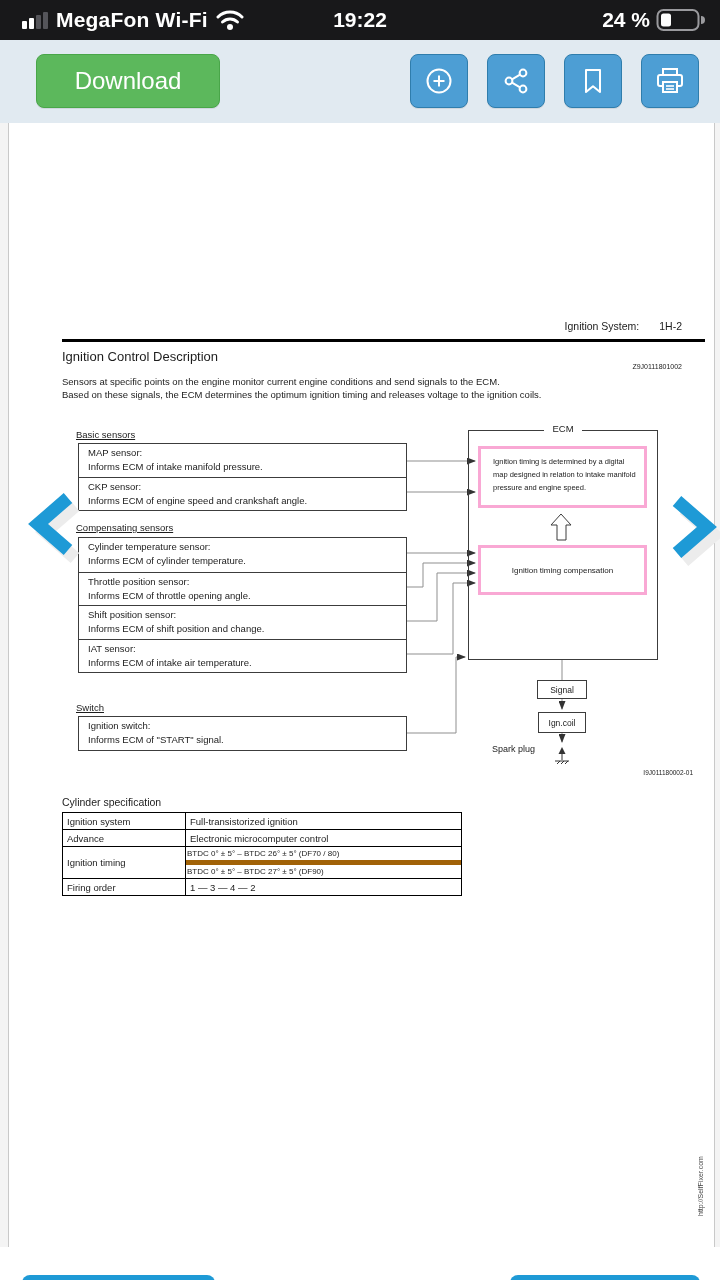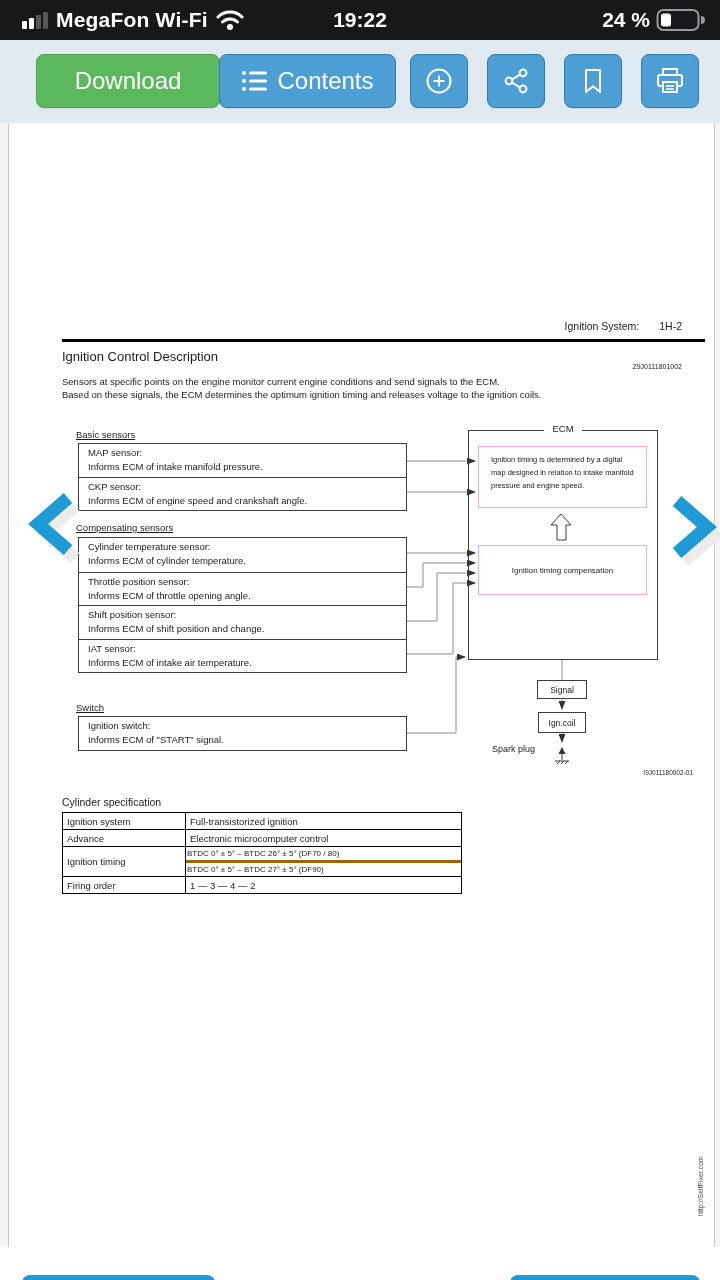--- a/index.html
+++ b/index.html
@@ -49,35 +49,35 @@
   .sensor-box{position:absolute;left:78px;width:329px;border:1px solid #3c3c3c;background:#fff;box-sizing:border-box;}
   .box-basic{top:320px;}
   .box-comp{top:414px;}
   .box-switch{top:593px;}
   .sensor-row{height:33px;padding:2px 0 0 9px;box-sizing:border-box;font-size:9.5px;line-height:14px;}
   .sensor-row + .sensor-row{border-top:1px solid #3c3c3c;}
   .comp-row{height:33.5px;}
   .ecm-box{position:absolute;left:468px;top:307px;width:190px;height:230px;border:1px solid #3c3c3c;box-sizing:border-box;}
   .ecm-label{position:absolute;left:468px;top:300px;width:190px;text-align:center;font-size:9.5px;}
   .ecm-label span{background:#fff;padding:0 8px;}
-  .ecm-inner{position:absolute;left:478px;width:169px;border:1px solid #f9a8d4;box-sizing:border-box;background:#fff;}
+  .ecm-inner{position:absolute;left:478px;width:169px;border:3px solid #f9a8d4;box-sizing:border-box;background:#fff;}
   .ecm-map{top:323px;height:62px;padding:6px 8px 0 12px;font-size:7.5px;line-height:13px;}
   .ecm-comp{top:422px;height:50px;display:flex;align-items:center;justify-content:center;font-size:8px;}
   .mini-box{position:absolute;border:1px solid #3c3c3c;box-sizing:border-box;display:flex;align-items:center;justify-content:center;background:#fff;}
   .signal-box{left:537px;top:557px;width:50px;height:19px;font-size:8.5px;}
   .coil-box{left:538px;top:589px;width:48px;height:21px;font-size:8.5px;}
   .spark-label{position:absolute;left:492px;top:621px;font-size:9px;}
   .fig-code{position:absolute;top:646px;left:0;width:693px;text-align:right;font-size:6.5px;color:#222;}
   
   .spec-heading{position:absolute;left:62px;top:673px;font-size:10.5px;}
   .spec{position:absolute;left:62px;top:689px;width:400px;border-collapse:collapse;table-layout:fixed;}
   .spec td{border:1px solid #000;font-size:9.5px;padding:0 0 0 4px;vertical-align:middle;height:16px;line-height:13px;}
   .spec .c1{width:118px;}
   .btdc{font-size:8px;line-height:13px;padding:0 0 0 1px;}
-  .btdc2{border-top:3px solid #a16207;}
+  .btdc2{border-top:5px solid #a16207;}
   .watermark{position:absolute;left:697px;top:1093px;transform:rotate(-90deg);transform-origin:0 0;font-size:7px;color:#444;white-space:nowrap;}
   
   .nav-chev{position:absolute;cursor:pointer;}
   .chev-l{left:12px;top:486px;}
   .chev-r{left:663px;top:489px;}
   .page-nav-btn{position:absolute;top:1275px;height:22px;background:#1e9ad6;border-radius:8px 8px 0 0;cursor:pointer;}
   .pn-left{left:22px;width:193px;}
   .pn-right{left:510px;width:190px;}
 </style>
 </head>
@@ -105,31 +105,20 @@
       <rect x="1.5" y="2" width="41" height="20" rx="6" fill="none" stroke="#9a9a9e" stroke-width="2"></rect>
       <rect x="5" y="5.5" width="10" height="13" rx="2.5" fill="#ffffff"></rect>
       <path d="M45 8 a4 4 0 0 1 0 8 z" fill="#9a9a9e"></path>
     </svg>
   </div>
 </div>
 
 <div class="toolbar">
   <div class="tb-btn btn-green dl">
     <span>Download</span>
-  </div>
-  <div class="tb-btn btn-blue ct">
-    <svg width="26" height="24" viewBox="0 0 26 24">
-      <circle cx="3" cy="4" r="2" fill="#fff"></circle>
-        <rect x="8" y="2.5" width="18" height="3" rx="1.5" fill="#fff"></rect>
-      <circle cx="3" cy="12" r="2" fill="#fff"></circle>
-        <rect x="8" y="10.5" width="18" height="3" rx="1.5" fill="#fff"></rect>
-      <circle cx="3" cy="20" r="2" fill="#fff"></circle>
-        <rect x="8" y="18.5" width="18" height="3" rx="1.5" fill="#fff"></rect>
-    </svg>
-    <span>Contents</span>
   </div>
   <div class="tb-btn btn-blue sq sq1">
     <svg width="30" height="30" viewBox="0 0 30 30">
       <circle cx="15" cy="15" r="11.5" fill="none" stroke="#fff" stroke-width="2"></circle>
       <line x1="15" y1="9.5" x2="15" y2="20.5" stroke="#fff" stroke-width="2"></line>
       <line x1="9.5" y1="15" x2="20.5" y2="15" stroke="#fff" stroke-width="2"></line>
     </svg>
   </div>
   <div class="tb-btn btn-blue sq sq2">
     <svg width="28" height="28" viewBox="0 0 28 28">

